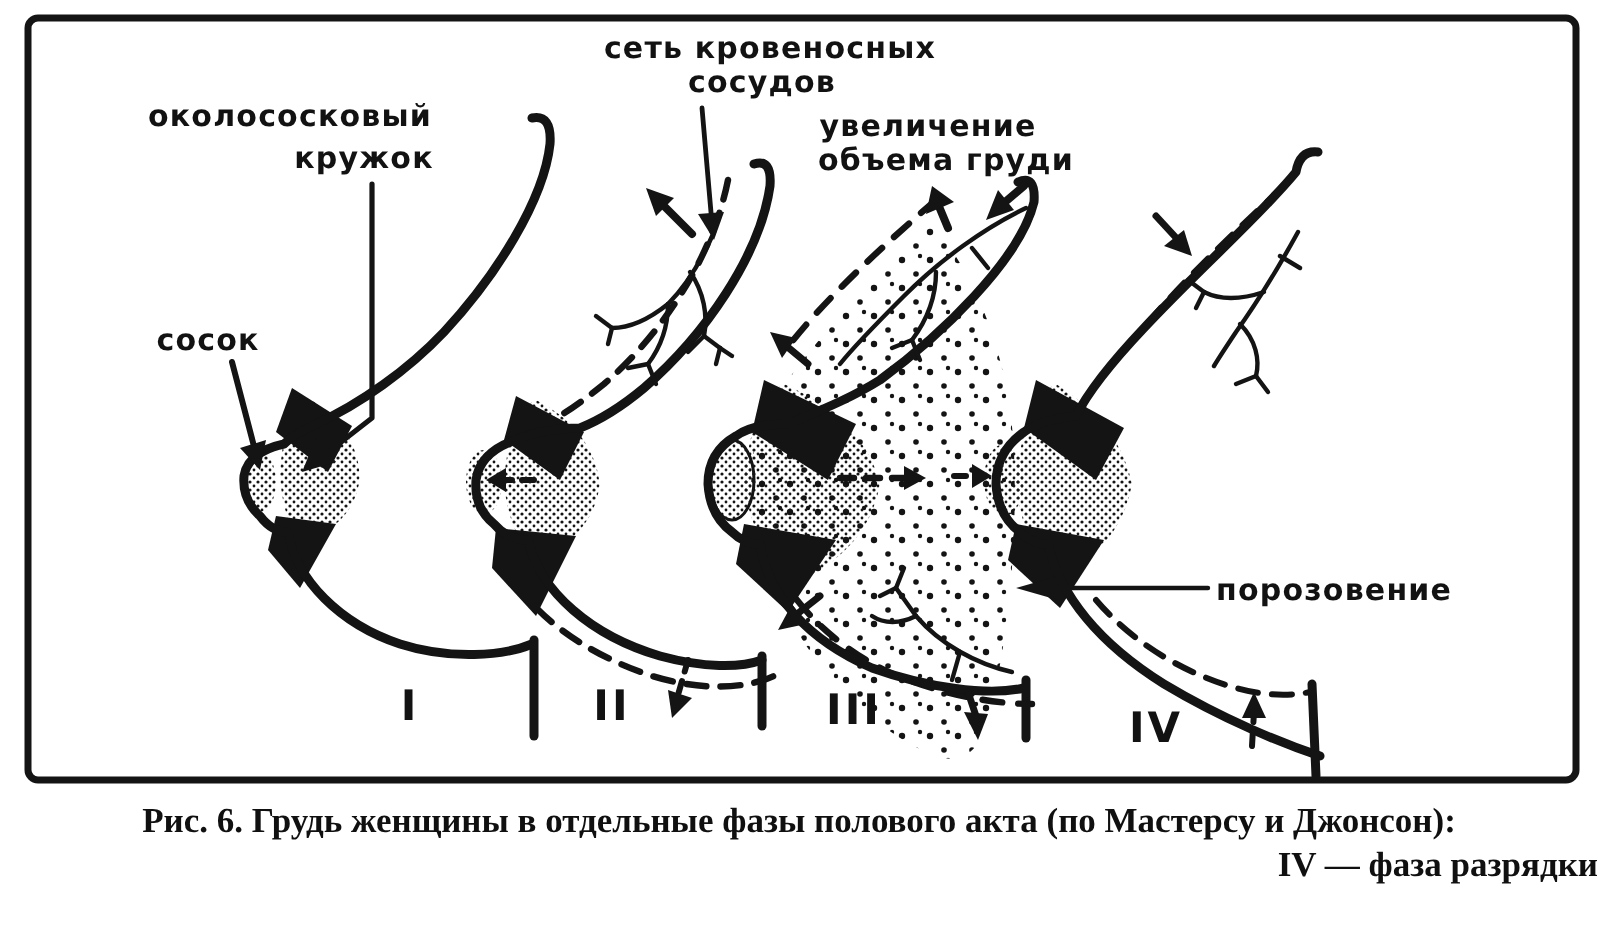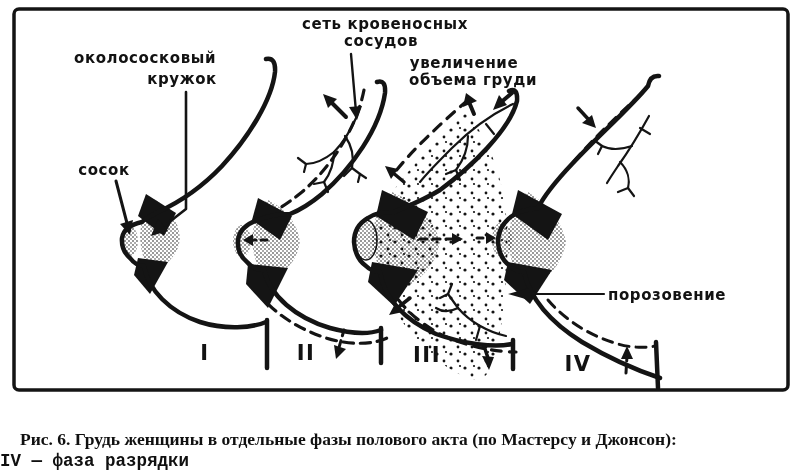--- a/index.html
+++ b/index.html
@@ -3,23 +3,23 @@
 <meta charset="utf-8">
 <style>
   html,body{margin:0;padding:0;background:#e8e8e8;}
   .page{position:relative;width:799px;height:471px;background:#ffffff;overflow:hidden;
         font-family:"DejaVu Sans",sans-serif;}
   .scene{position:absolute;left:0;top:0;}
   .lbl{font-family:"DejaVu Sans",sans-serif;font-weight:700;font-size:15px;letter-spacing:.6px;fill:#121212;}
   .num{font-family:"DejaVu Sans",sans-serif;font-weight:700;font-size:21px;letter-spacing:1.5px;fill:#121212;}
   .caption{position:absolute;left:0;top:399px;width:799px;color:#101010;
            font-family:"Liberation Serif",serif;font-weight:600;font-size:17.5px;line-height:22px;}
-  .cap-line-1{padding:0 20px;margin-top:29px;}
+  .cap-line-1{text-align:center;padding:0 20px;}
   .cap-line-2{text-align:justify;text-align-last:justify;-moz-text-align-last:justify;padding:0 9px;}
-  .cap-line-3{text-align:left;font-family:Liberation Mono, monospace;}
+  .cap-line-3{text-align:right;}
   .ink-line{stroke:#141414;fill:none;stroke-linecap:round;stroke-linejoin:round;}
   .ink-fill{fill:#141414;stroke:none;}
 </style>
 </head>
 <body>
 
 <div class="page">
 
 <svg class="scene" width="799" height="471" viewBox="0 0 799 471">
   <defs>

